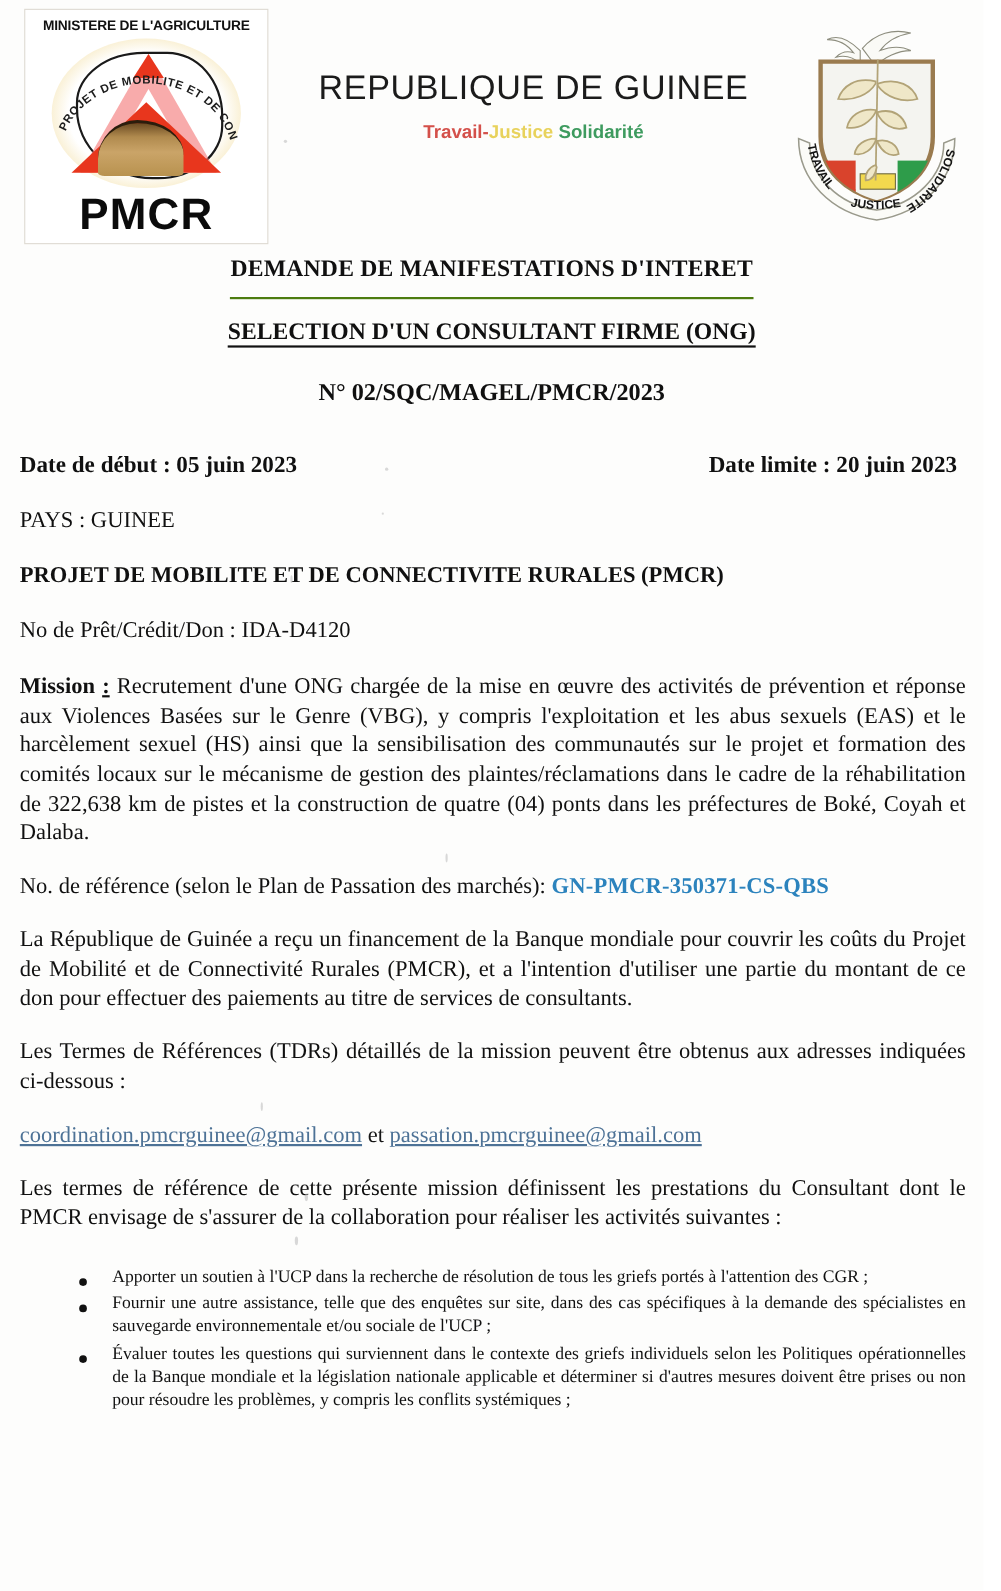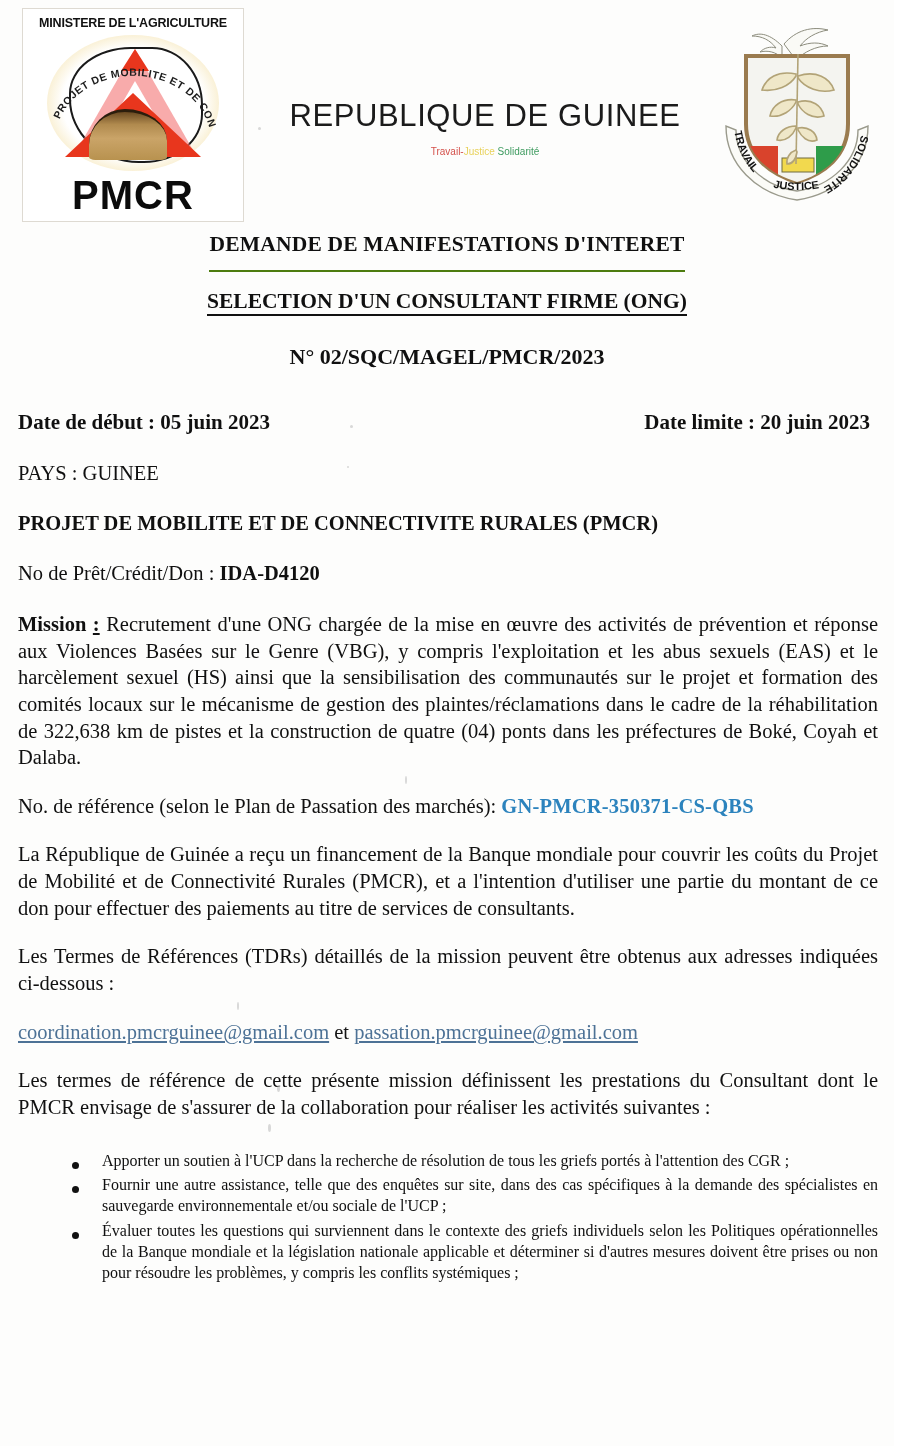--- a/index.html
+++ b/index.html
@@ -138,27 +138,26 @@
     top: 62px;
     width: 470px;
     text-align: center;
   }
   .republic {
     font-family: "Liberation Sans", sans-serif;
     font-size: 31px;
     letter-spacing: 0.6px;
     color: #1b1b1b;
     white-space: nowrap;
-    margin-top: 36px;
   }
   .motto {
     margin-top: 12px;
     font-family: "Liberation Sans", sans-serif;
-    font-size: 10px;
-    font-weight: normal;
+    font-size: 17px;
+    font-weight: bold;
   }
   .motto .w1 { color: #d4504a; }
   .motto .w2 { color: #e8d25c; }
   .motto .w3 { color: #3e9b5f; }
 
   .logo-right {
     position: absolute;
     right: 12px;
     top: 14px;
     width: 170px;
@@ -209,21 +208,21 @@
     margin-bottom: 26px;
   }
   .dates-row .right { padding-right: 8px; }
 
   .line {
     font-size: 20.5px;
     margin-bottom: 25px;
     line-height: 1.22;
   }
   .line.bold { font-weight: bold; }
-  .line .strong { font-weight: bold; }
+  .line .strong { font-weight: normal; }
 
   p.para {
     font-size: 20.5px;
     text-align: justify;
     line-height: 1.30;
     margin: 0 0 22px 0;
   }
   p.para .lead {
     font-weight: bold;
   }

